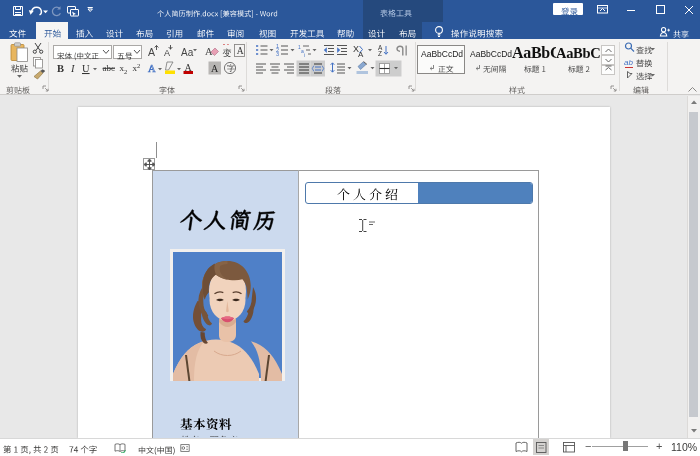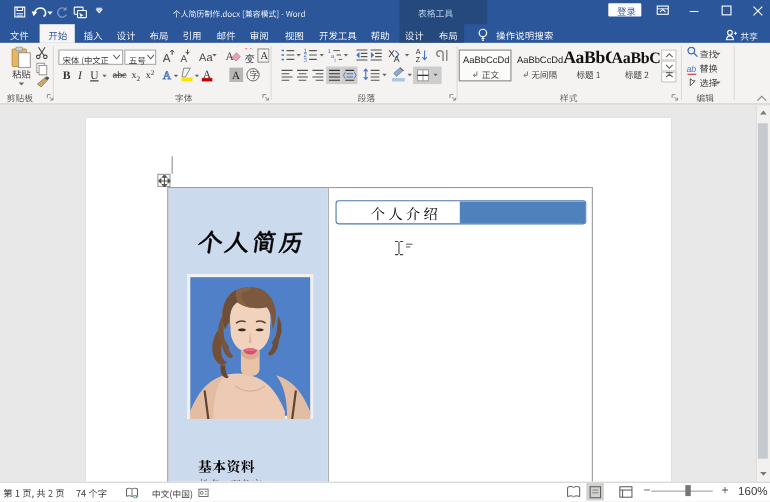--- a/index.html
+++ b/index.html
@@ -500,12 +500,12 @@
 <rect x="21.5" y="1.5" width="9.5" height="10"></rect>
       <path d="M23.5 4.5h5.5M23.5 7h5.5" stroke="#777" stroke-width="0.8"></path>
 <rect x="48.5" y="1.5" width="11" height="9.5"></rect>
       <path d="M48.5 4.5h11M51 4.5v6.5"></path>
 </g>
   </svg>
 <div style="position:absolute;left:585px;top:440px;font-size:11px;color:#555;">−</div>
 <div style="position:absolute;left:592px;top:446px;width:56px;height:1px;background:#a0a0a0;"></div>
 <div style="position:absolute;left:623px;top:441px;width:5px;height:10px;background:#777;"></div>
 <div style="position:absolute;left:656px;top:440px;font-size:11px;color:#555;">+</div>
-<div style="position:absolute;left:671px;top:441px;font-size:10.5px;color:#3b3a39;font-family:Liberation Sans,sans-serif;">160%</div>
+<div style="position:absolute;left:671px;top:441px;font-size:10.5px;color:#3b3a39;font-family:Liberation Sans,sans-serif;">110%</div>
 </body></html>

